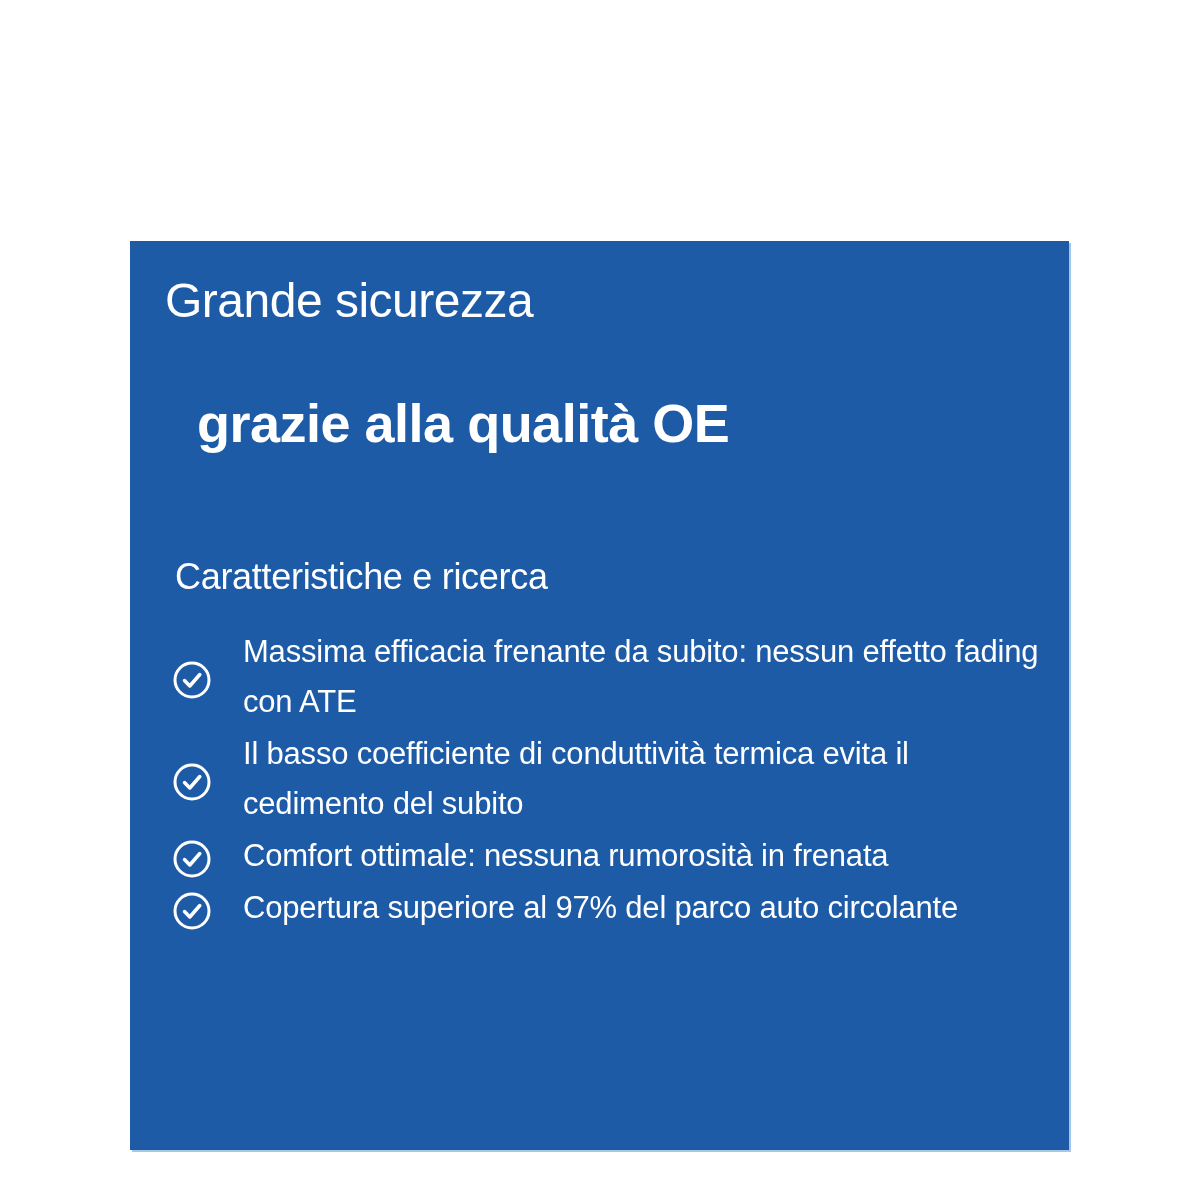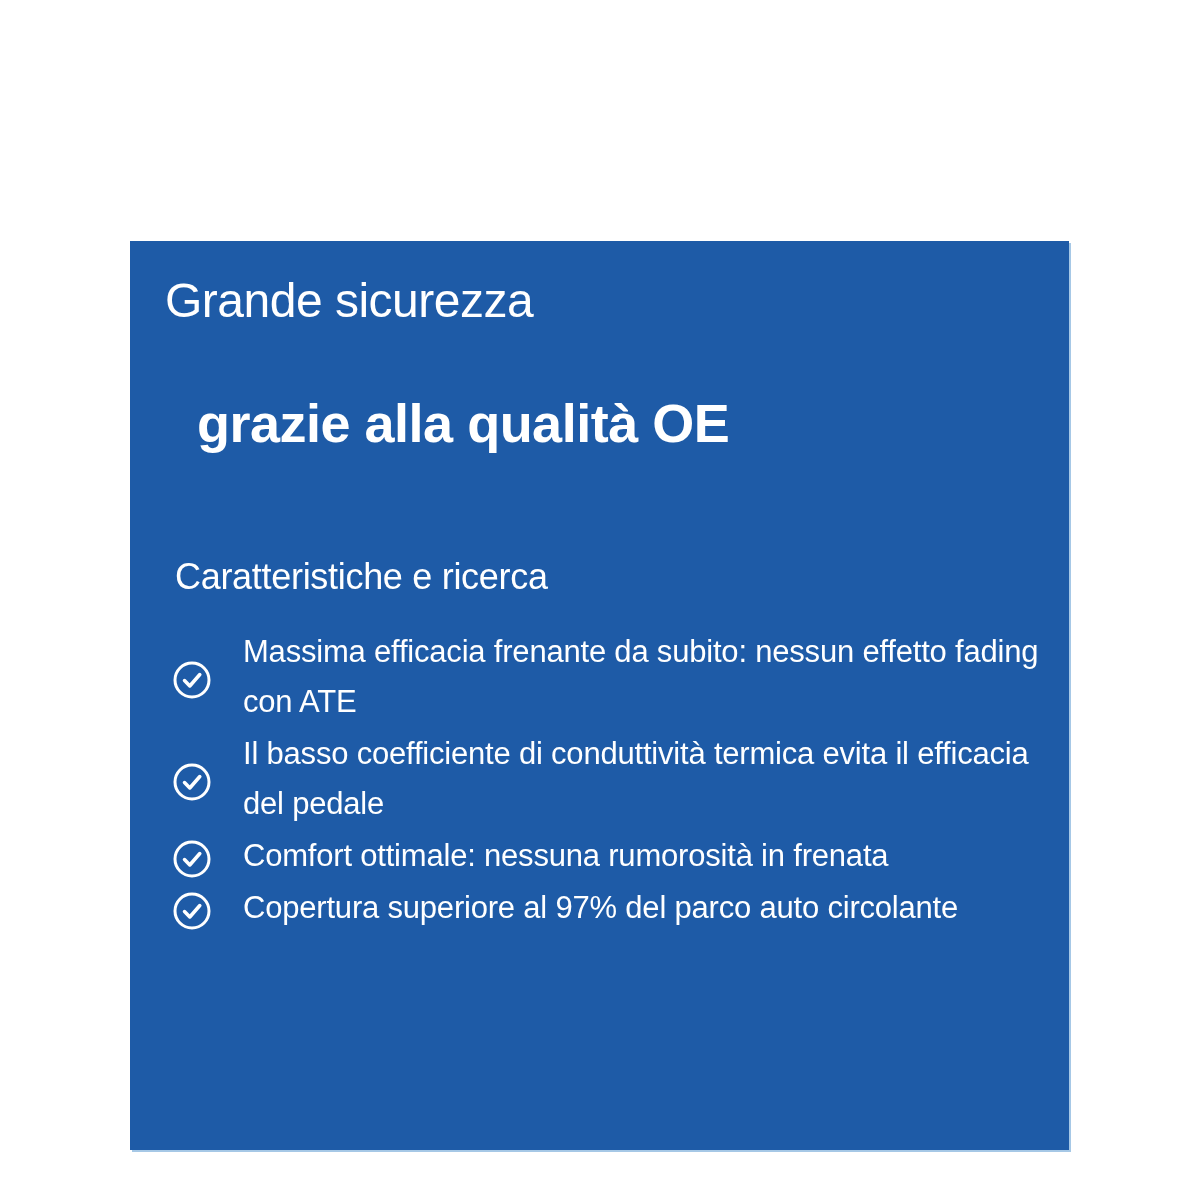--- a/index.html
+++ b/index.html
@@ -110,21 +110,21 @@
     <span class="benefit-text">Massima efficacia frenante da subito: nessun effetto fading con ATE</span>
   </li>
 
   <li class="benefit-item">
     <span class="benefit-icon">
       <svg viewBox="0 0 40 40" aria-hidden="true">
         <circle cx="20" cy="20" r="17" fill="none" stroke="#ffffff" stroke-width="3"></circle>
         <path d="M12.5 20.5 L17.8 26 L27.8 14.5" fill="none" stroke="#ffffff" stroke-width="3.5" stroke-linecap="round" stroke-linejoin="round"></path>
       </svg>
     </span>
-    <span class="benefit-text">Il basso coefficiente di conduttività termica evita il efficacia del pedale</span>
+    <span class="benefit-text">Il basso coefficiente di conduttività termica evita il cedimento del subito</span>
   </li>
 
   <li class="benefit-item">
     <span class="benefit-icon">
       <svg viewBox="0 0 40 40" aria-hidden="true">
         <circle cx="20" cy="20" r="17" fill="none" stroke="#ffffff" stroke-width="3"></circle>
         <path d="M12.5 20.5 L17.8 26 L27.8 14.5" fill="none" stroke="#ffffff" stroke-width="3.5" stroke-linecap="round" stroke-linejoin="round"></path>
       </svg>
     </span>
     <span class="benefit-text">Comfort ottimale: nessuna rumorosità in frenata</span>

